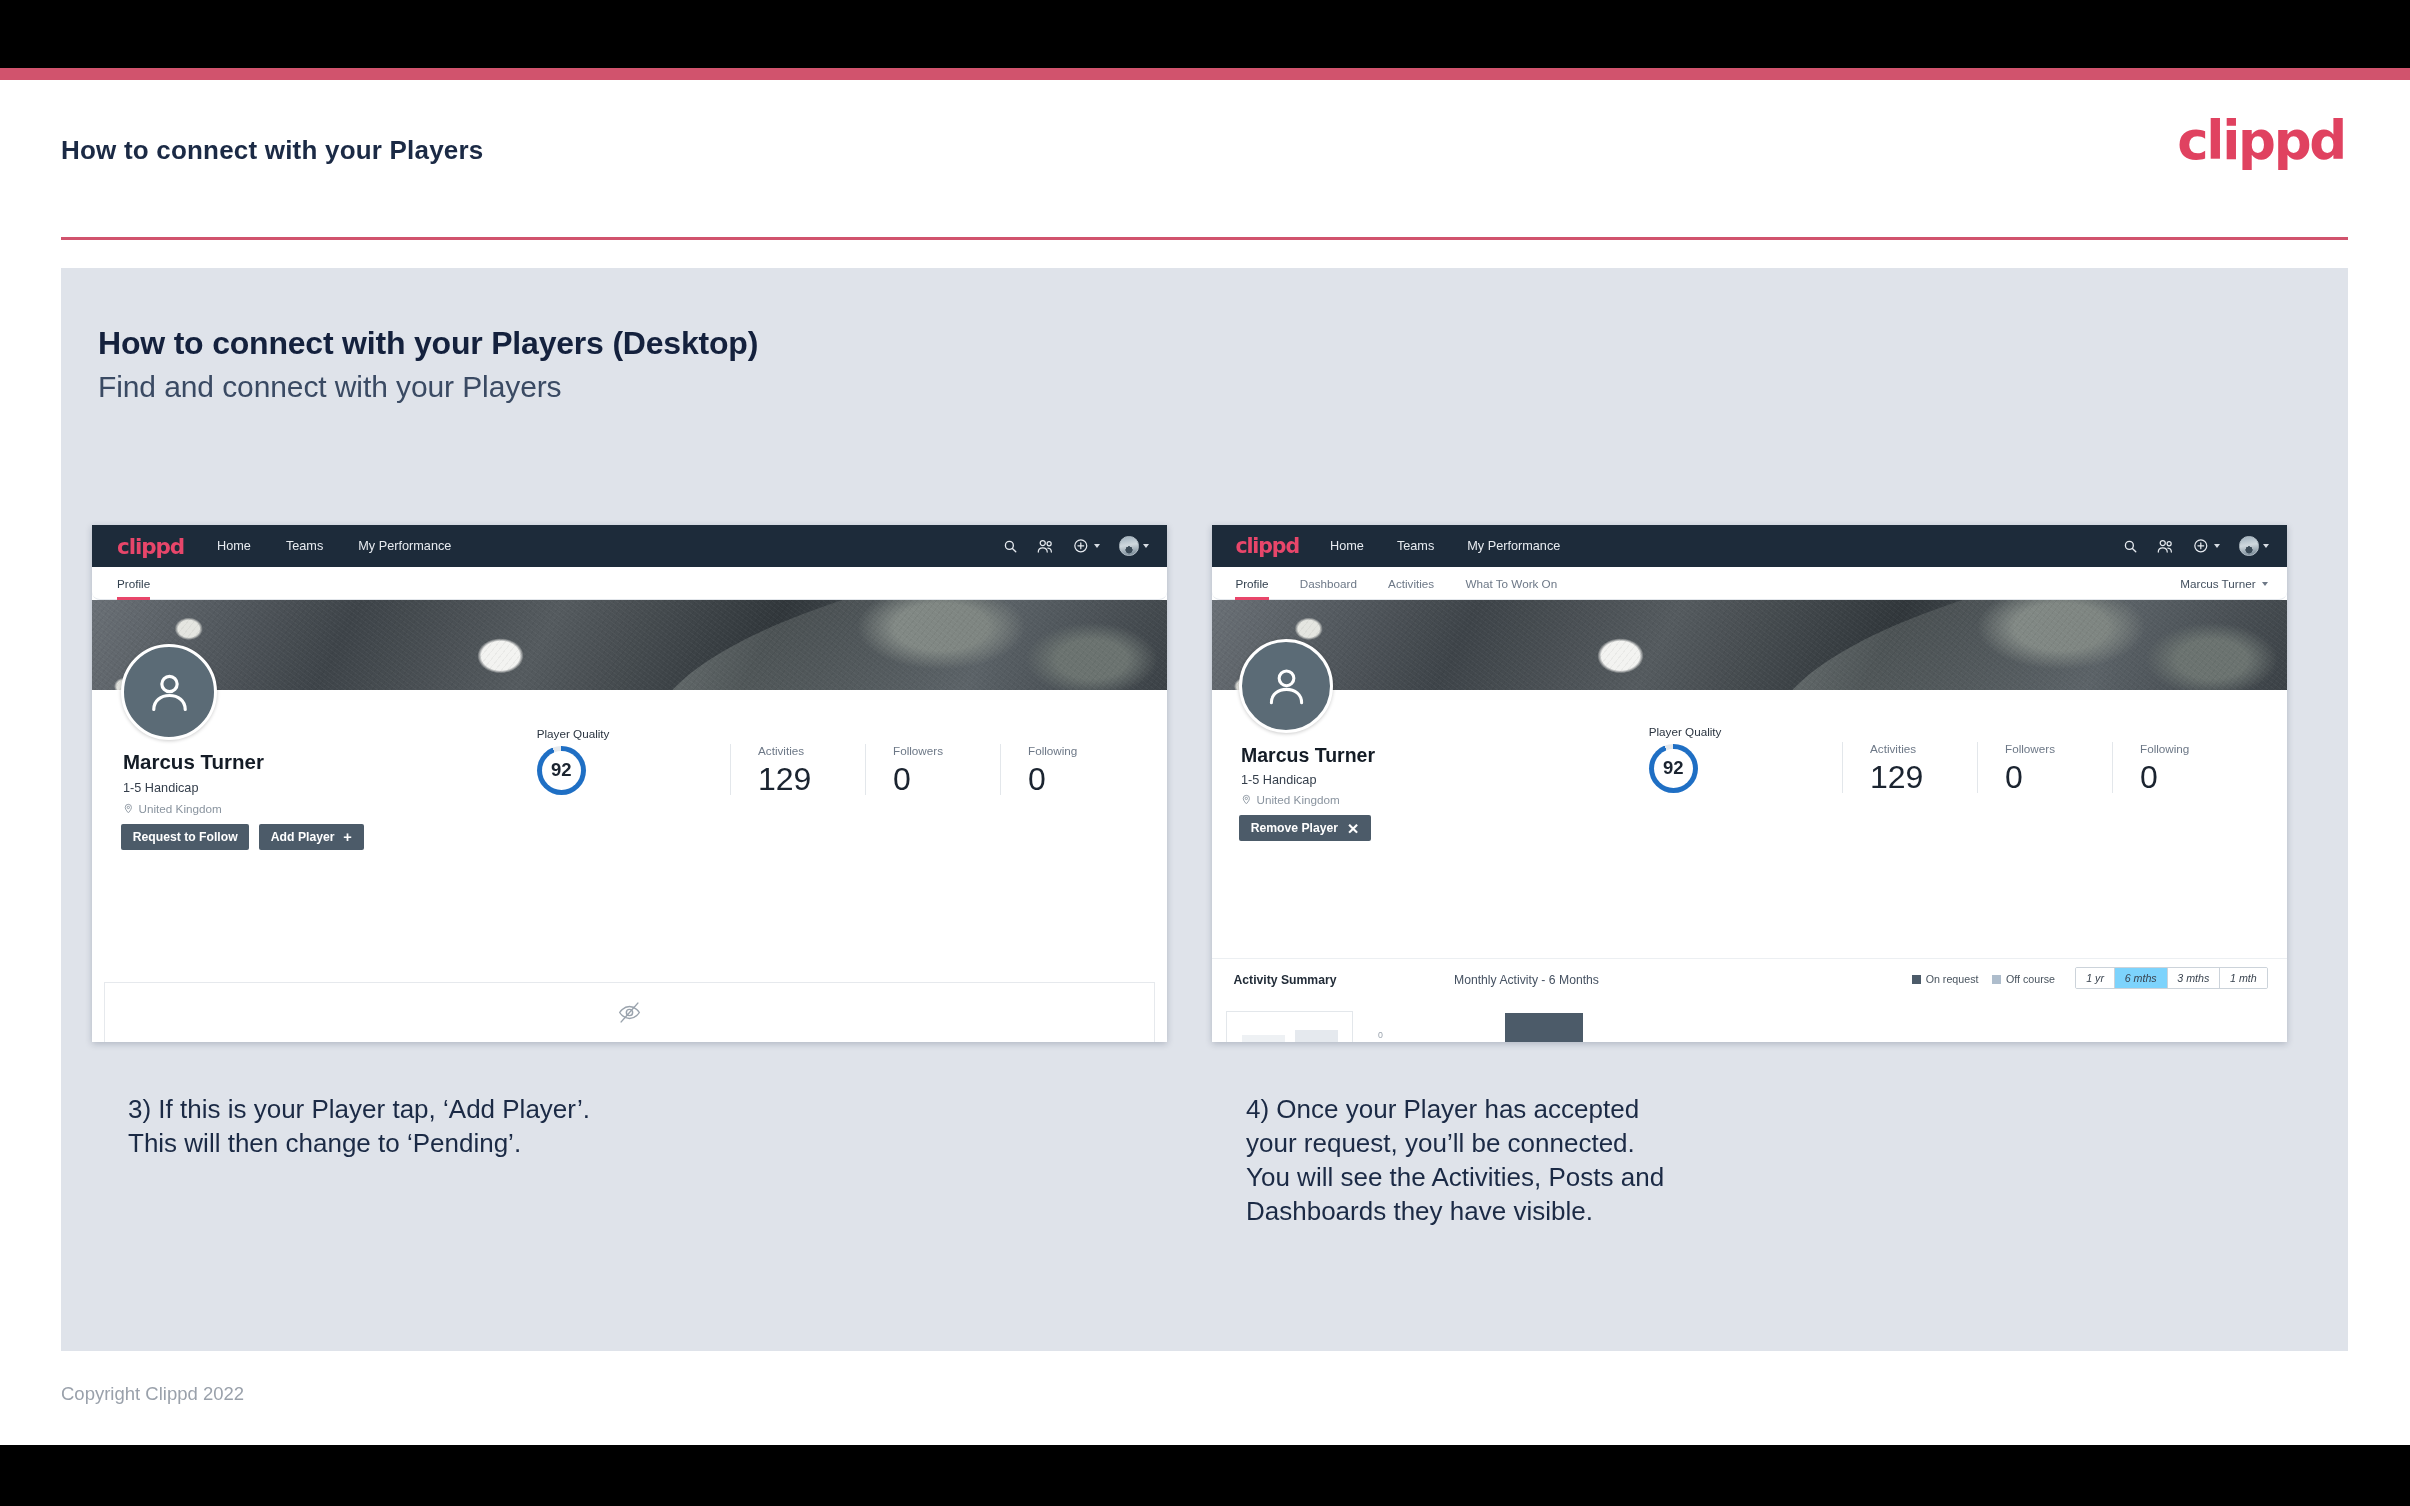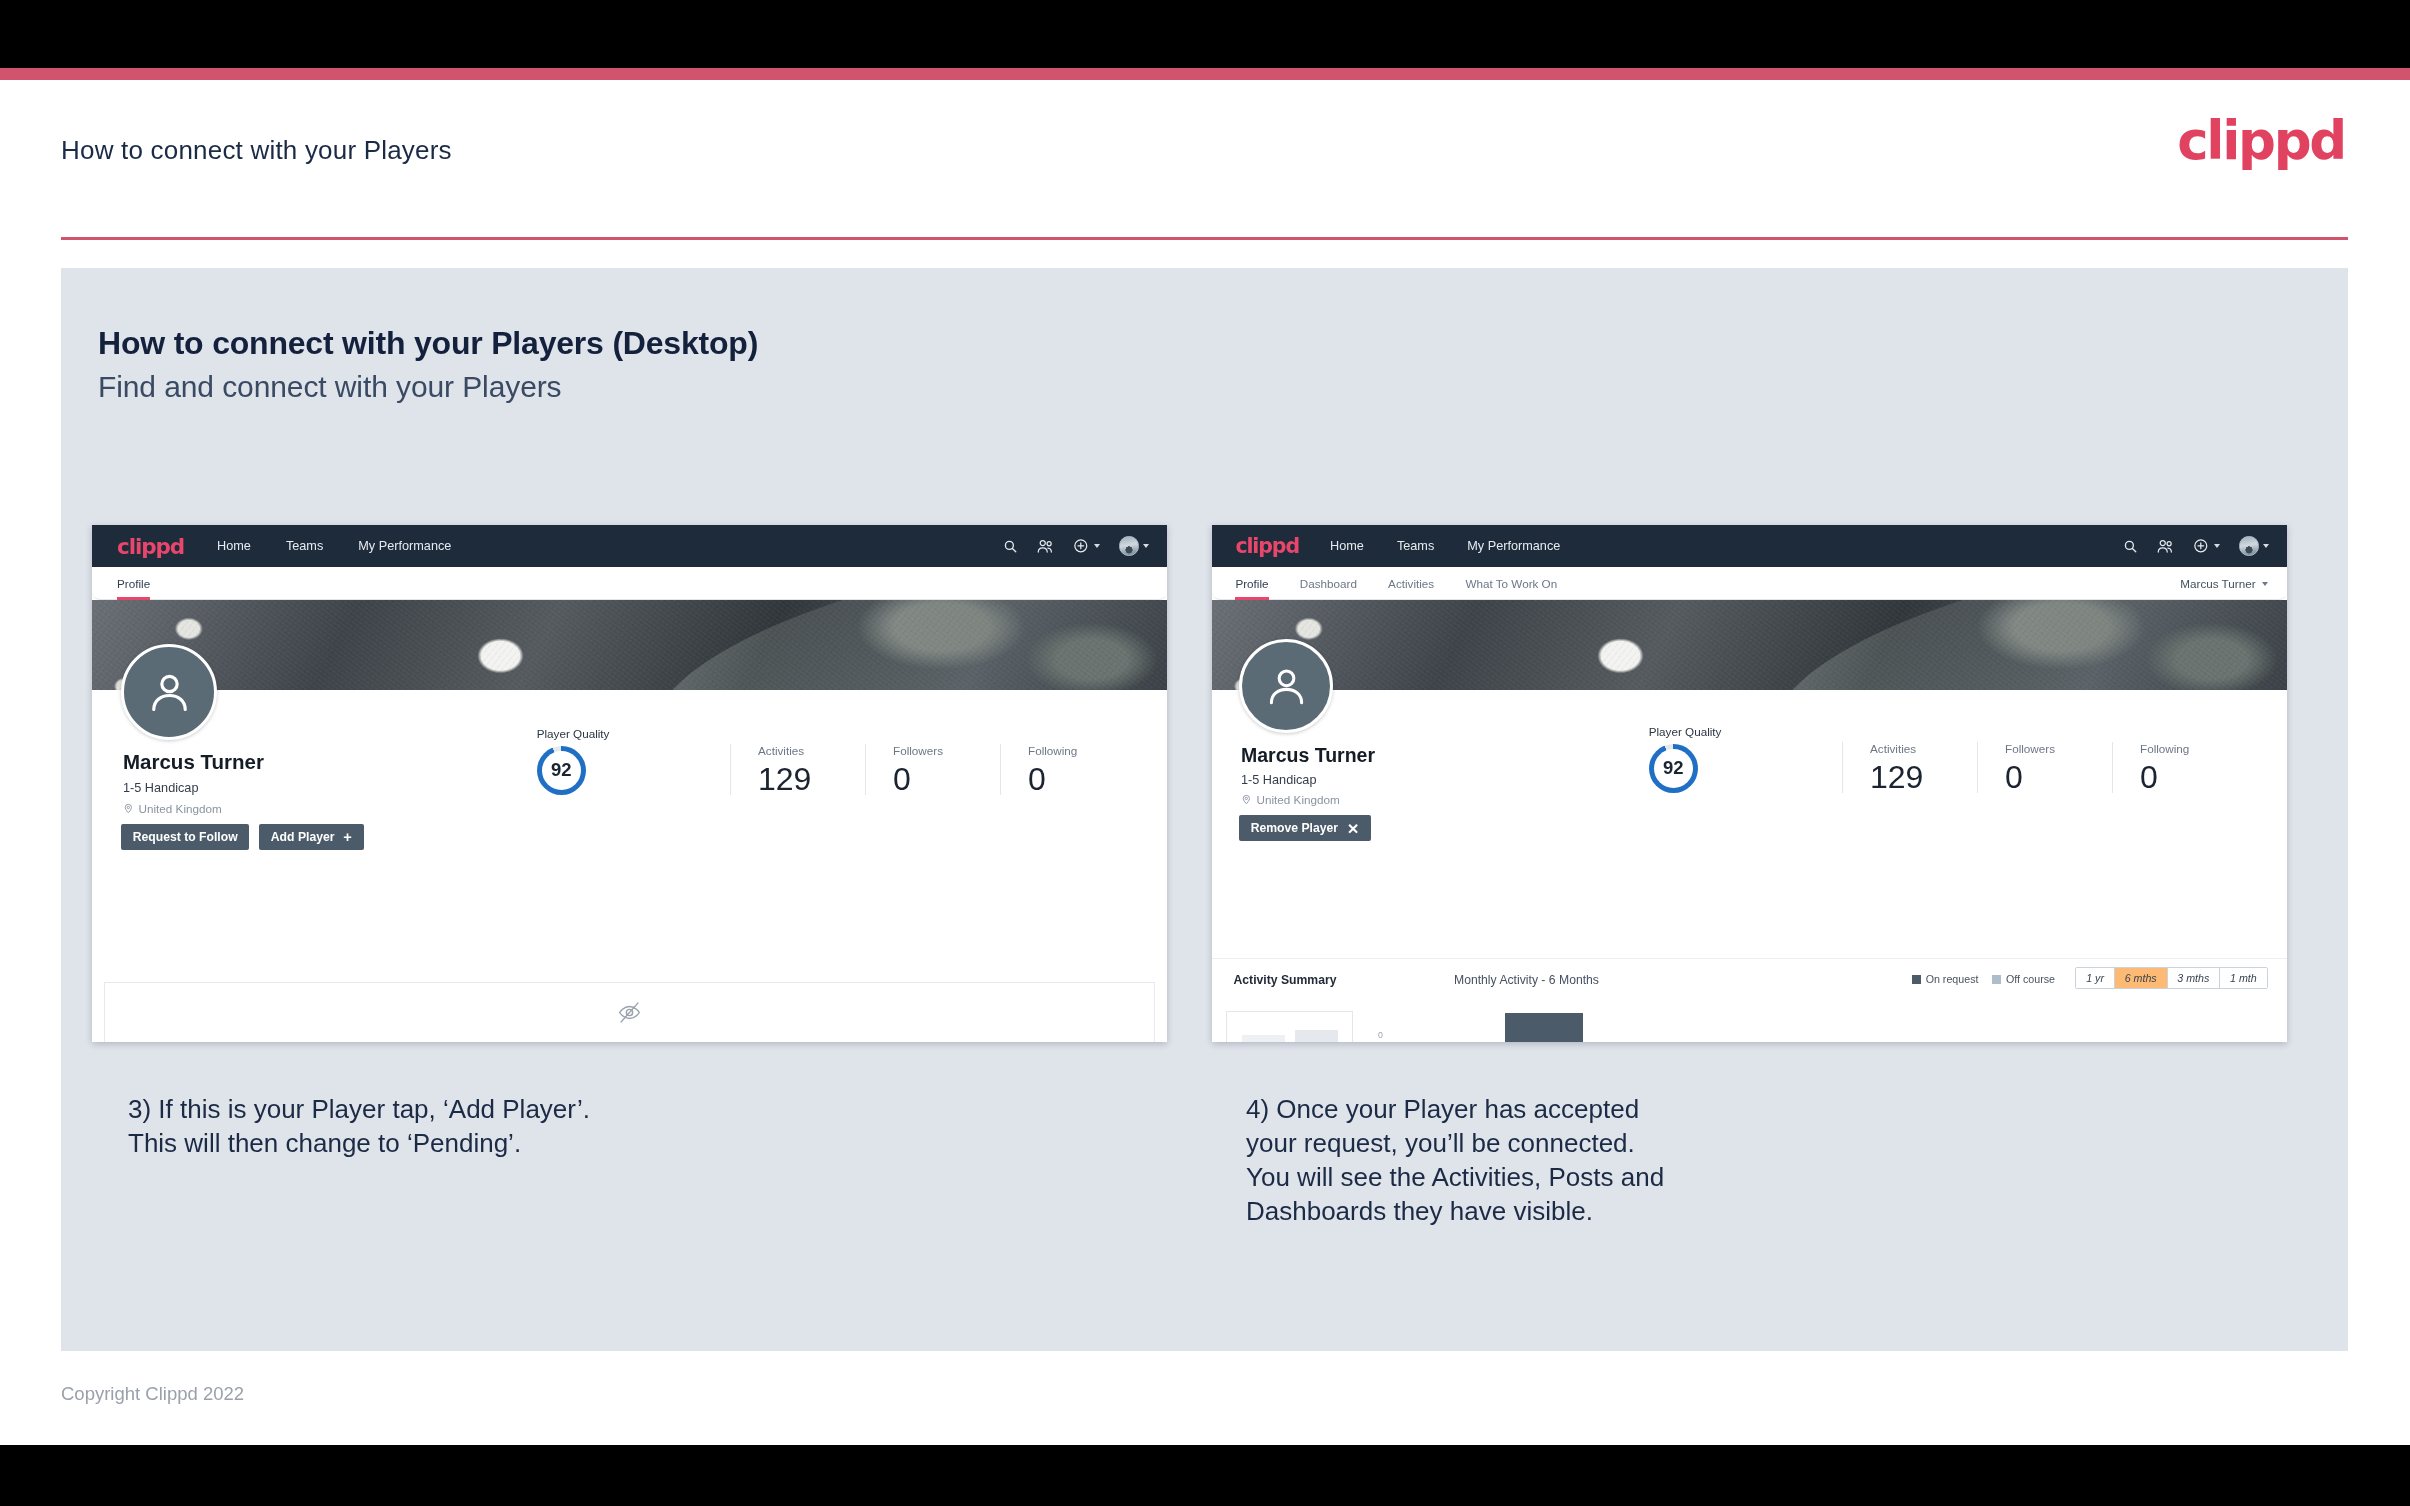--- a/index.html
+++ b/index.html
@@ -13,21 +13,21 @@
 
   
   .bar-top-black { position:absolute; left:0; top:0; width:2411px; height:68px; background:#000; }
   .bar-pink { position:absolute; left:0; top:68px; width:2411px; height:11.7px; background:#d1536d; }
   .bar-bottom-black { position:absolute; left:0; bottom:0; width:2411px; height:62px; background:#000; }
 
   
   .slide-header { position:absolute; left:0; top:80px; width:2411px; height:162px; background:#fff; }
   .header-title {
     position:absolute; left:61px; top:55px;
-    font-size:26px; font-weight:400; color:#1b2a45; letter-spacing:0.2px;
+    font-size:26px; font-weight:700; color:#1b2a45; letter-spacing:0.2px;
   }
   .header-logo {
     position:absolute; right:66px; top:30px;
     font-size:53px; font-weight:800; color:#e04260;
     letter-spacing:-2.3px; font-family:"DejaVu Sans", sans-serif;
   }
   .header-rule { position:absolute; left:61px; top:237px; width:2287px; height:2.9px; background:#d1536d; }
 
   
   .panel {
@@ -199,21 +199,21 @@
   }
   .act-title { position:absolute; left:21.5px; top:13.7px; font-size:12.2px; font-weight:700; color:#222c38; }
   .act-sub   { position:absolute; left:242px; top:13.7px; font-size:12.2px; color:#465262; }
   .legend { position:absolute; right:232px; top:13.7px; display:flex; gap:13.7px; align-items:center; font-size:10.7px; color:#49545f; }
   .legend i { width:8.8px; height:8.8px; display:inline-block; margin-right:4.9px; vertical-align:-1px; }
   .sw-on  { background:#4c5b69; }
   .sw-off { background:#aebdcc; }
   .range { position:absolute; right:19.5px; top:7.8px; display:flex; border:1px solid #ccd3da; border-radius:2px; overflow:hidden; }
   .range div { font-size:10.7px; color:#39434f; padding:3.9px 9.8px; background:#fff; border-right:1px solid #ccd3da;font-style:italic; }
   .range div:last-child { border-right:none; }
-  .range div.on { background:#fdba74; }
+  .range div.on { background:#7dd3fc; }
   .act-chart { position:absolute; left:0; right:0; bottom:0; height:35px; overflow:hidden; }
   .mini-card { position:absolute; left:13.7px; bottom:-19.5px; width:127px; height:51px; border:1px solid #e3e7eb; background:#fff; }
   .mini-card .b1 { position:absolute; left:15.6px; bottom:5.9px; width:43px; height:19.5px; background:#eef1f4; }
   .mini-card .b2 { position:absolute; left:68px; bottom:5.9px; width:43px; height:25px; background:#e5e9ee; }
   .axis0 { position:absolute; left:166px; bottom:2px; font-size:8.8px; color:#9aa3ad; }
   .bar-big { position:absolute; left:293px; bottom:0; width:78px; height:29px; background:#4c5b69; }
 
   
   .caption {
     position:absolute; font-size:26px; line-height:1.31; color:#1b2a45; font-weight:400;margin-left:32px;

